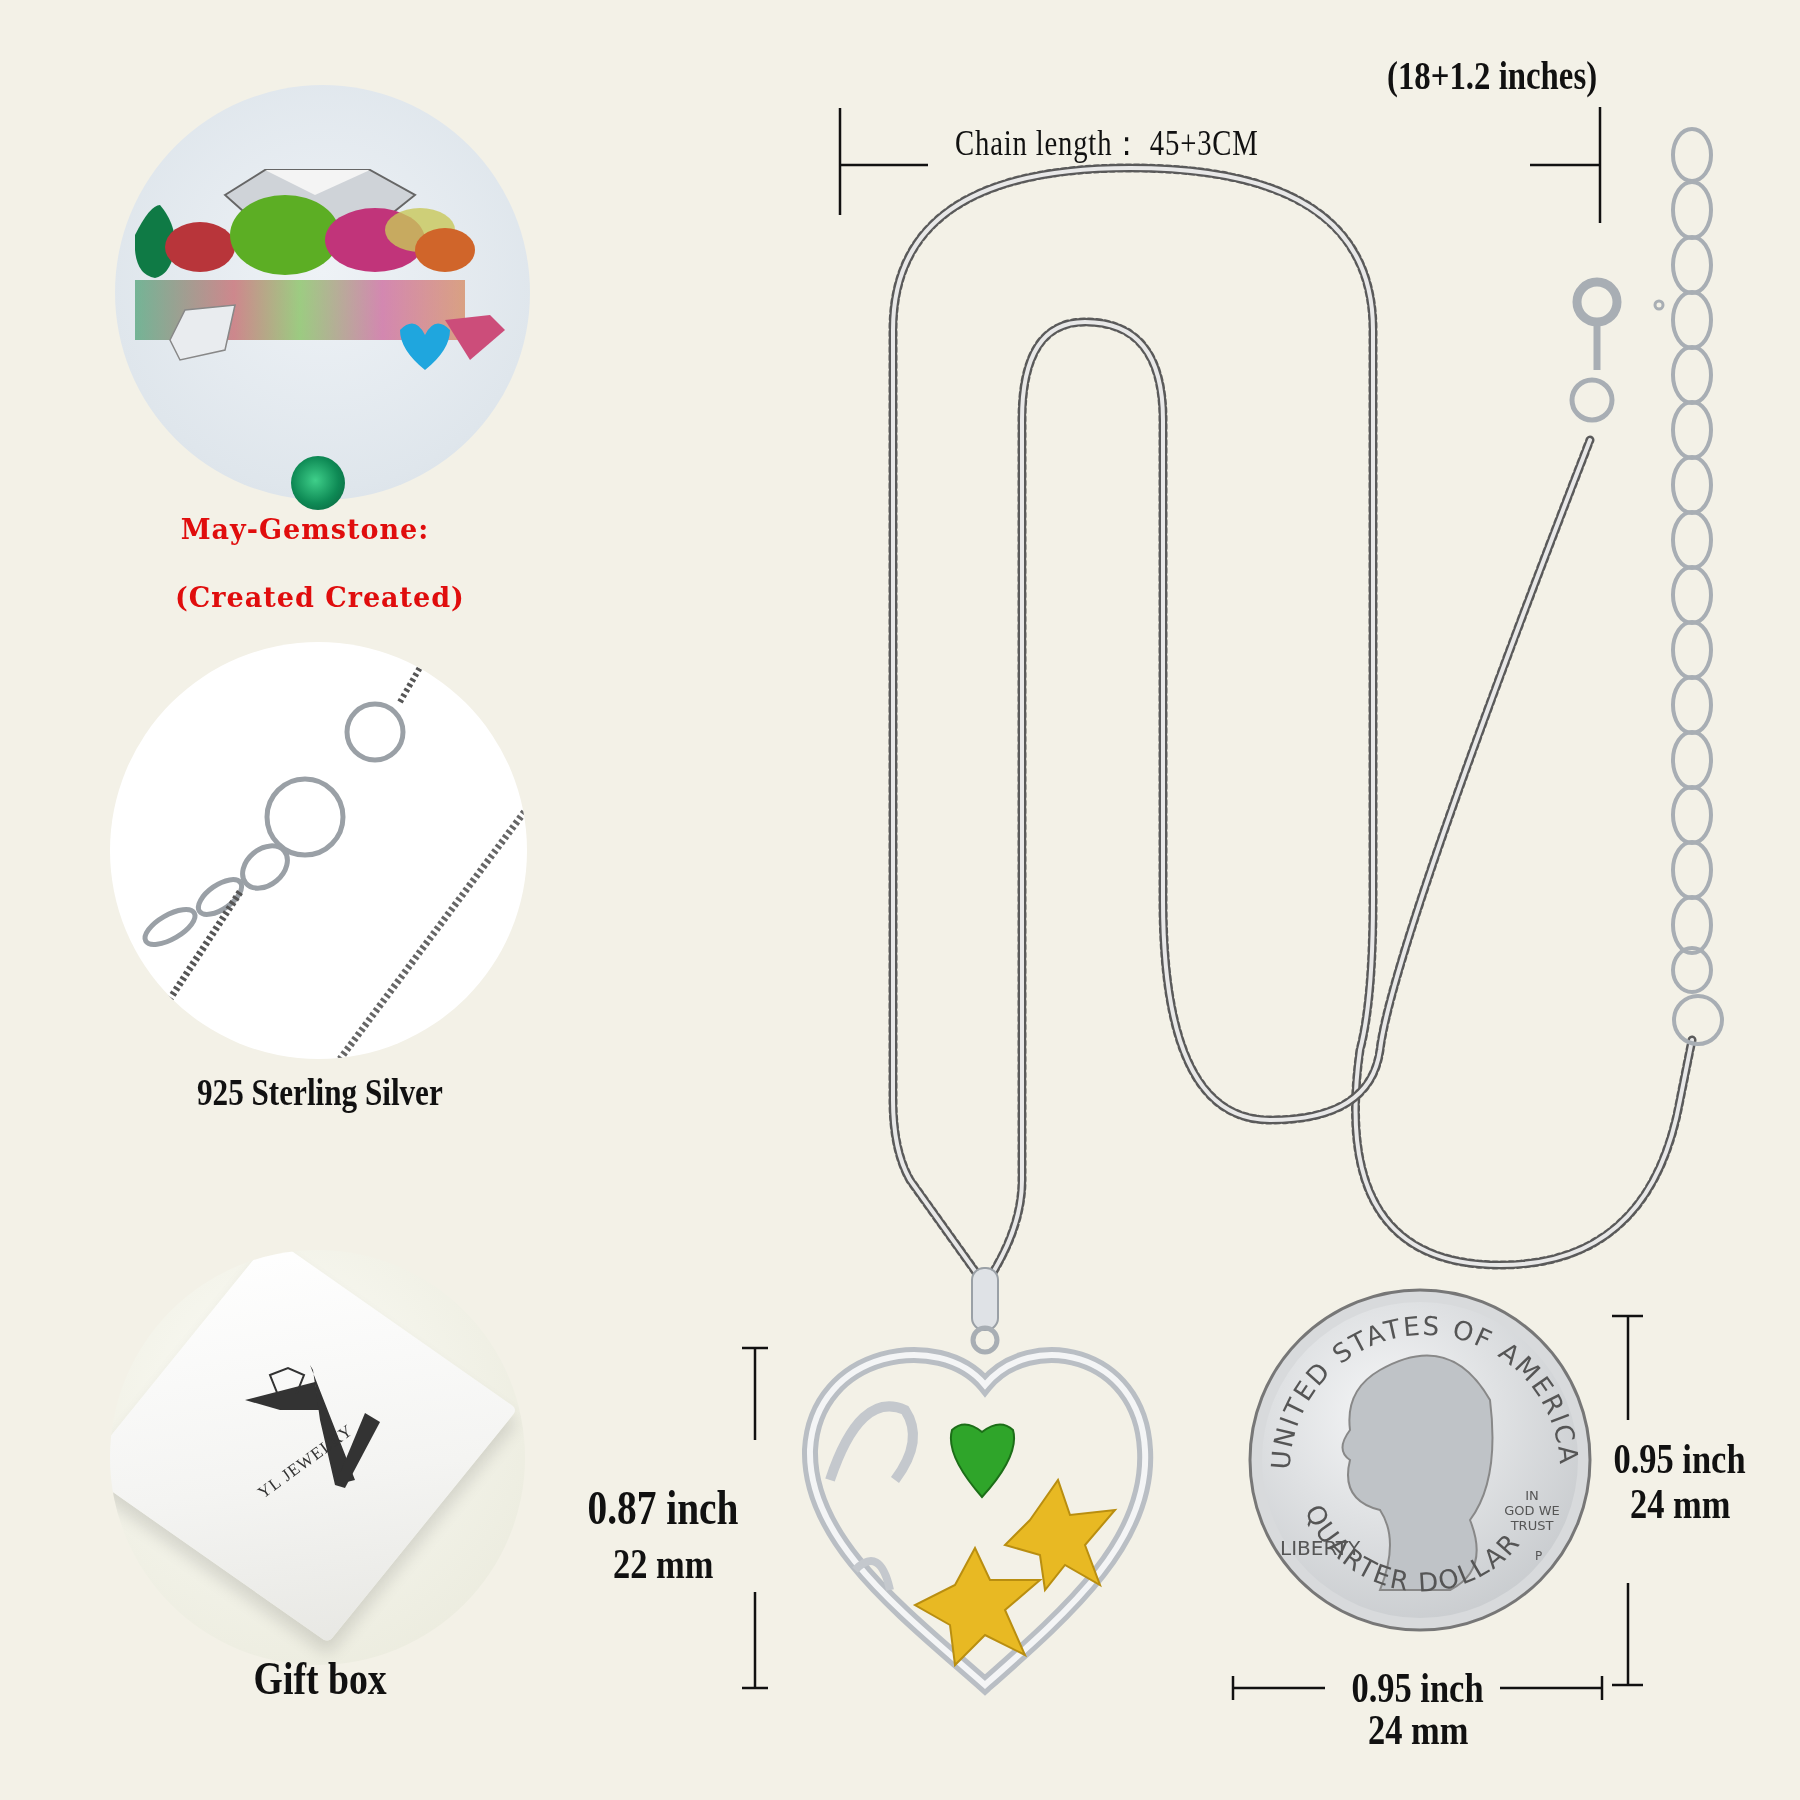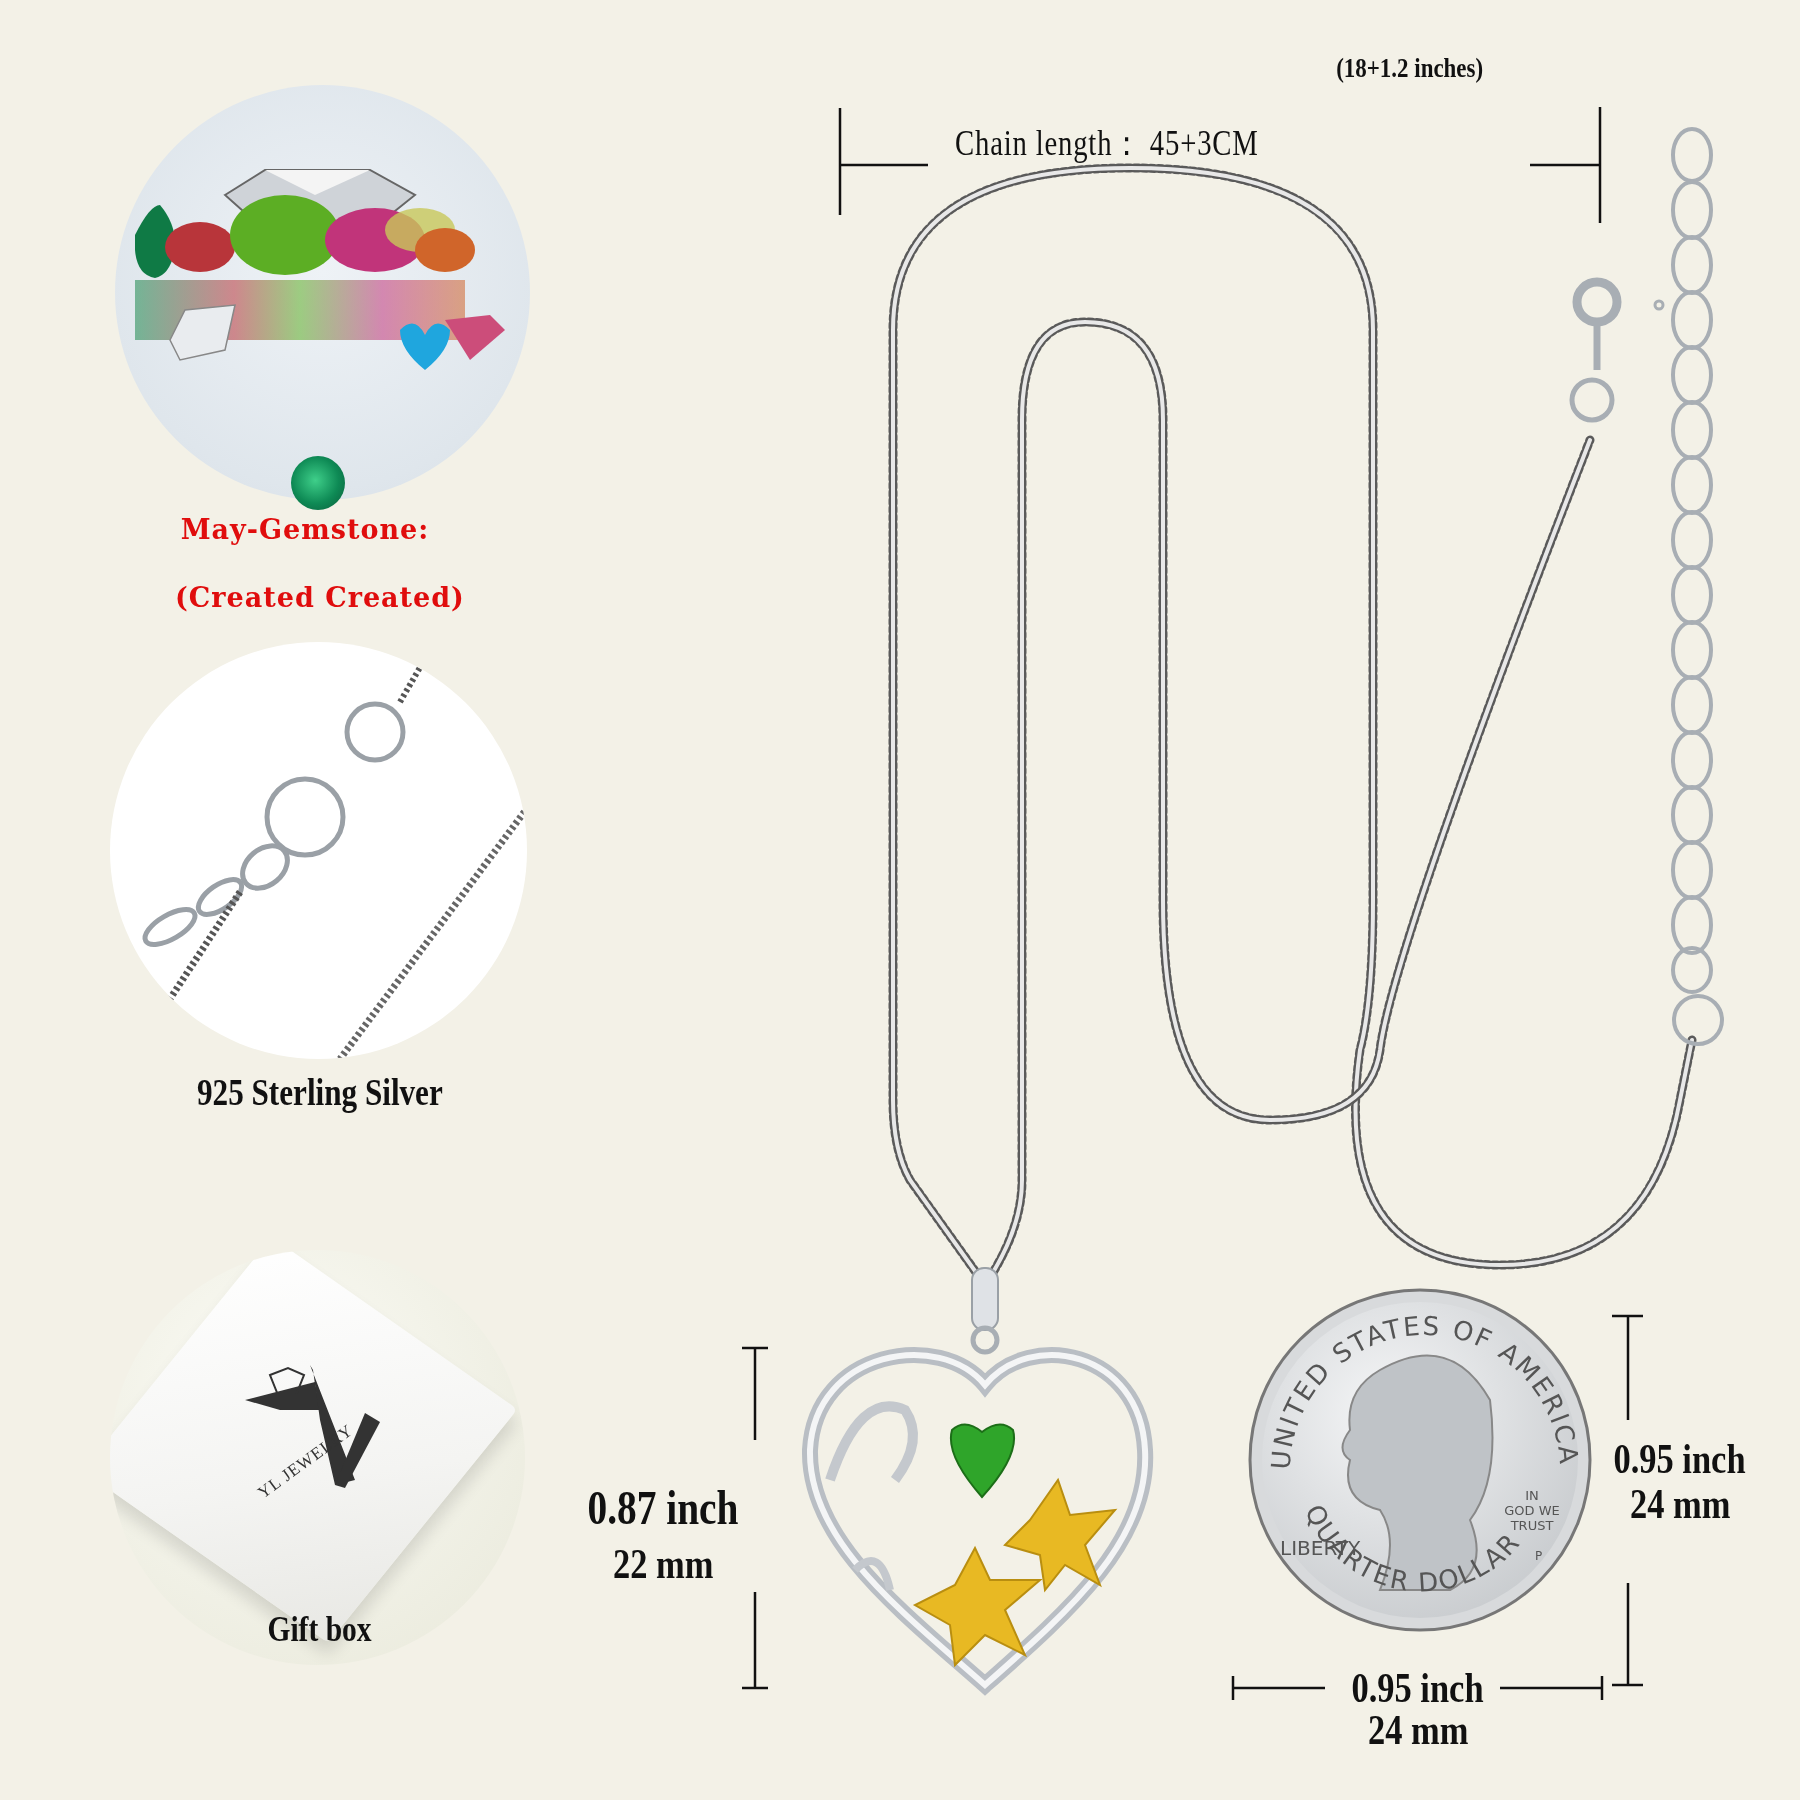--- a/index.html
+++ b/index.html
@@ -75,23 +75,23 @@
 <div class="circle" style="left:110px;top:1250px;width:415px;height:415px;background:radial-gradient(circle at 40% 35%,#fbfbf5 0%,#ececdf 80%,#deddce 100%);">
   <div class="abs" style="left:40px;top:40px;width:300px;height:300px;background:linear-gradient(135deg,#ffffff 0%,#f4f4f2 60%,#e8e8e4 100%);transform:rotate(35deg) skewX(-4deg);box-shadow:8px 10px 16px rgba(0,0,0,0.12);border-radius:6px;"></div>
   <svg width="415" height="415">
     <polygon points="135,150 205,132 210,160 170,160" fill="#333"></polygon>
     <polygon points="200,115 245,230 225,235 210,170 203,120" fill="#333"></polygon>
     <polygon points="225,235 255,163 270,172 235,238" fill="#333"></polygon>
     <polygon points="160,125 178,118 194,125 186,145 168,145" fill="none" stroke="#333" stroke-width="2"></polygon>
   </svg>
   <div class="abs" style="left:150px;top:235px;font-size:17px;letter-spacing:1px;color:#333;transform:rotate(-36deg);transform-origin:left center;white-space:nowrap;font-weight:normal;">YL JEWELRY</div>
 </div>
-<div class="label" style="left:110px;top:1608px;width:420px;font-size:36px;"><span class="cond">Gift box</span></div>
-
-<div class="label" style="left:1200px;top:52px;width:420px;font-size:28px;"><span class="cond">(18+1.2 inches)</span></div>
+<div class="label" style="left:110px;top:1652px;width:420px;font-size:46px;"><span class="cond">Gift box</span></div>
+
+<div class="label" style="left:1200px;top:52px;width:420px;font-size:40px;text-align:right;"><span class="cond">(18+1.2 inches)</span></div>
 <div class="abs" style="left:955px;top:120px;font-size:35px;font-weight:normal;font-family:Liberation Serif, serif;letter-spacing:1px;white-space:nowrap;"><span class="cond" style="transform-origin:left center;">Chain length： 45+3CM</span></div>
 
 <svg width="1800" height="1800">
   <defs>
     <pattern id="box" width="8" height="8" patternUnits="userSpaceOnUse"></pattern>
   </defs>
 
   <g stroke="#111" stroke-width="2.5">
     <line x1="840" y1="108" x2="840" y2="215"></line>
     <line x1="840" y1="165" x2="928" y2="165"></line>

